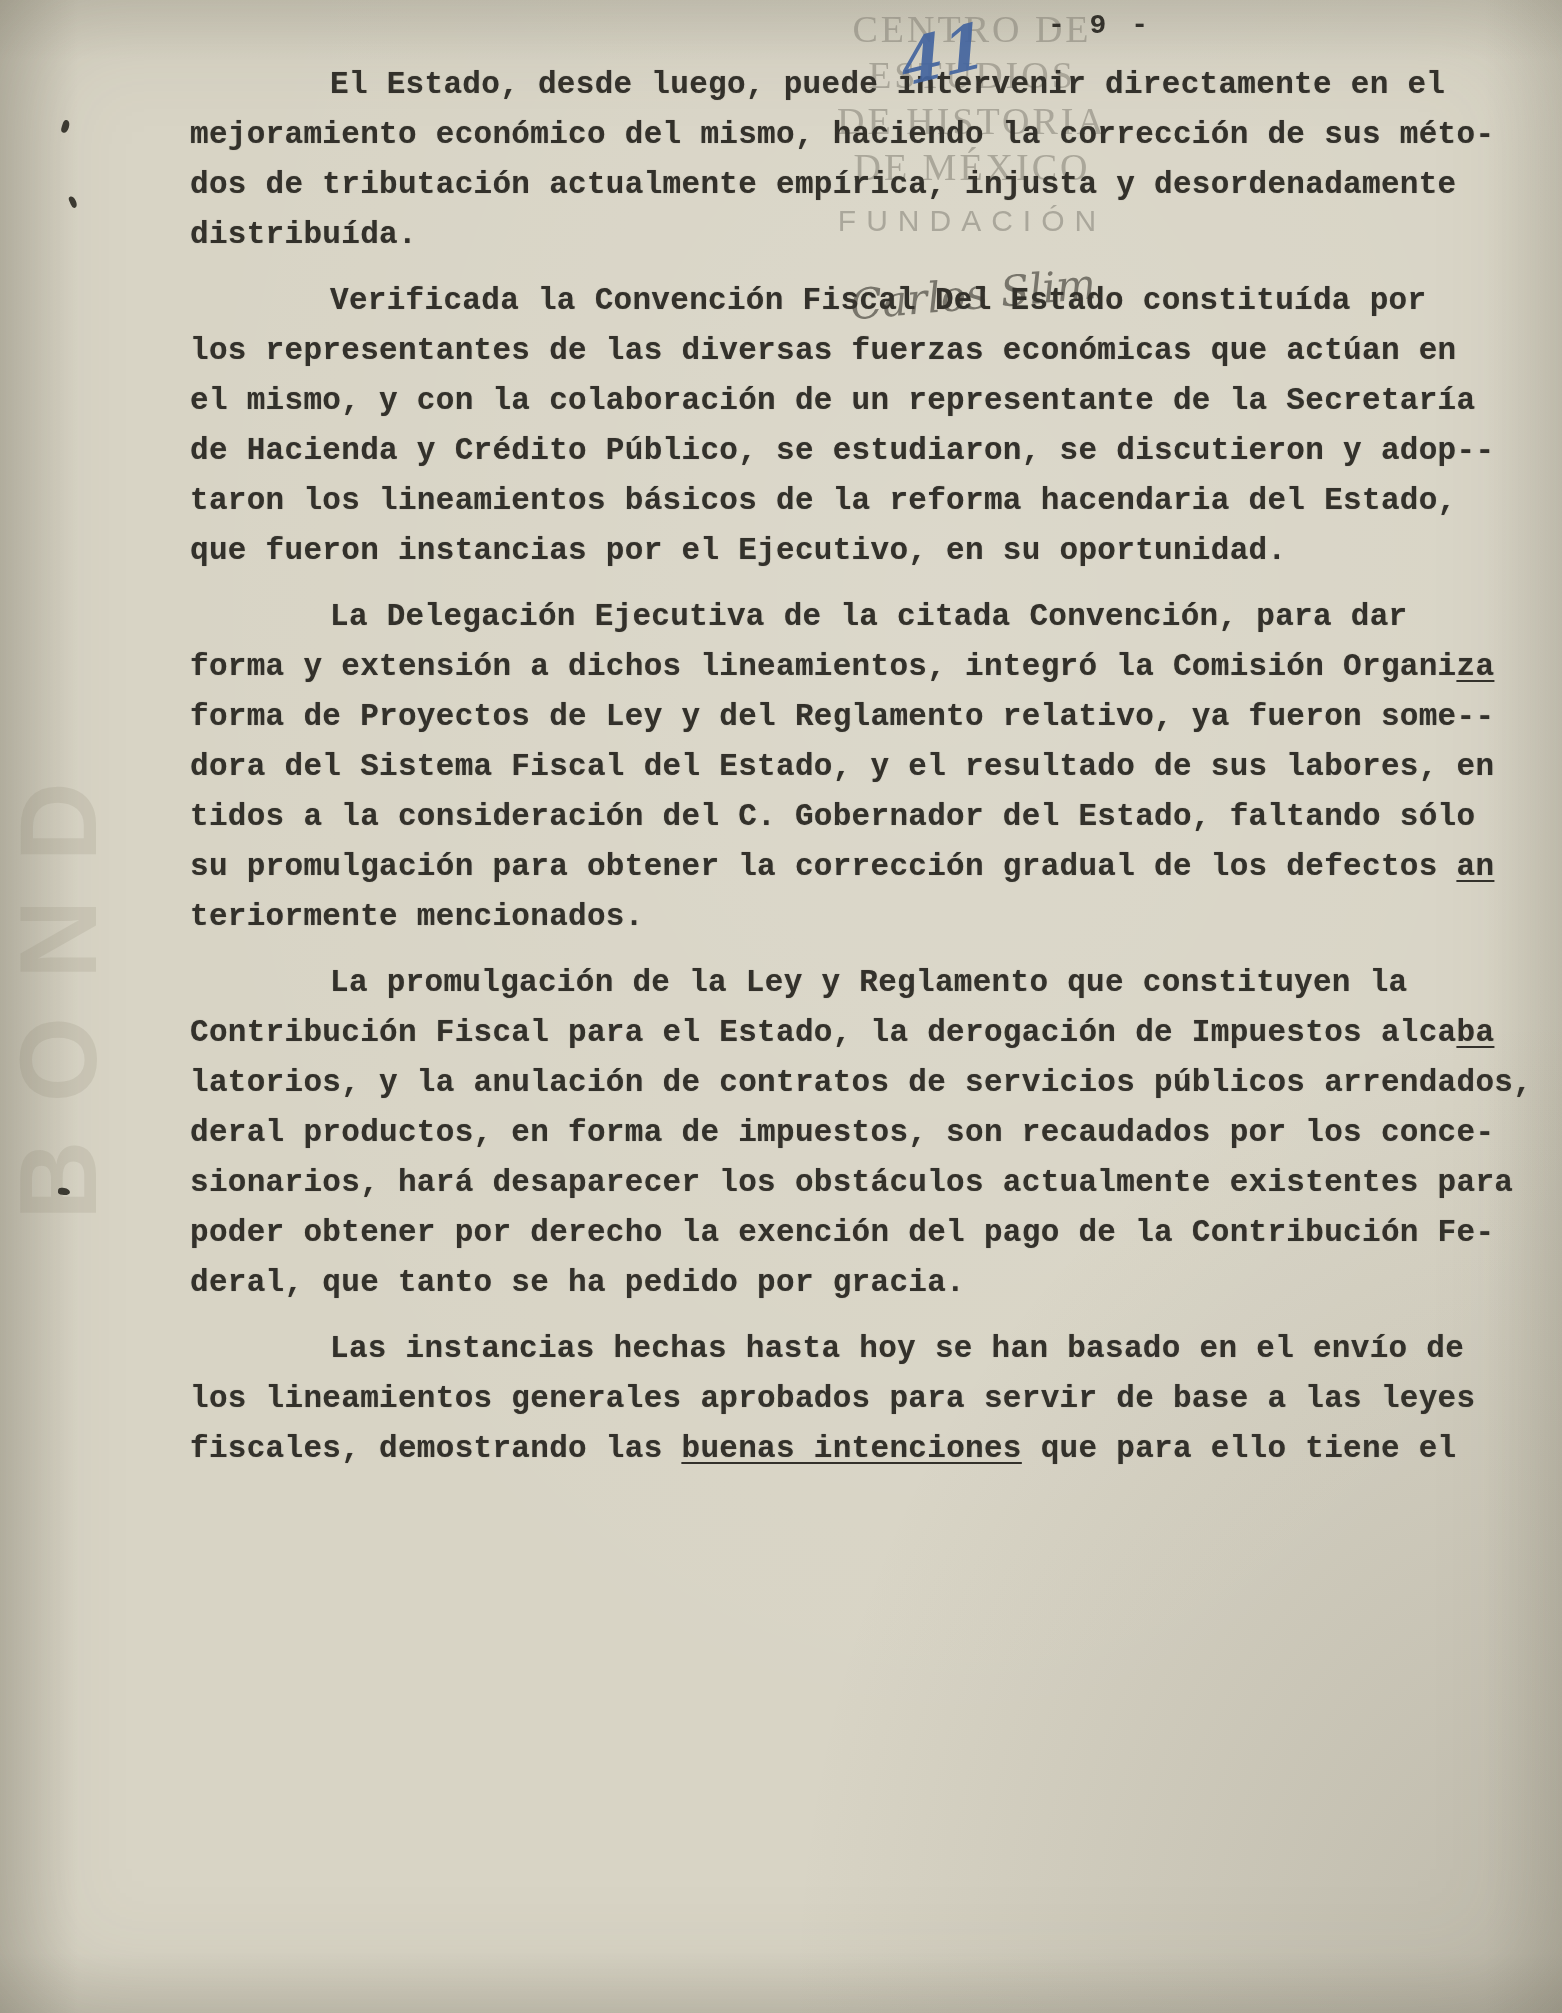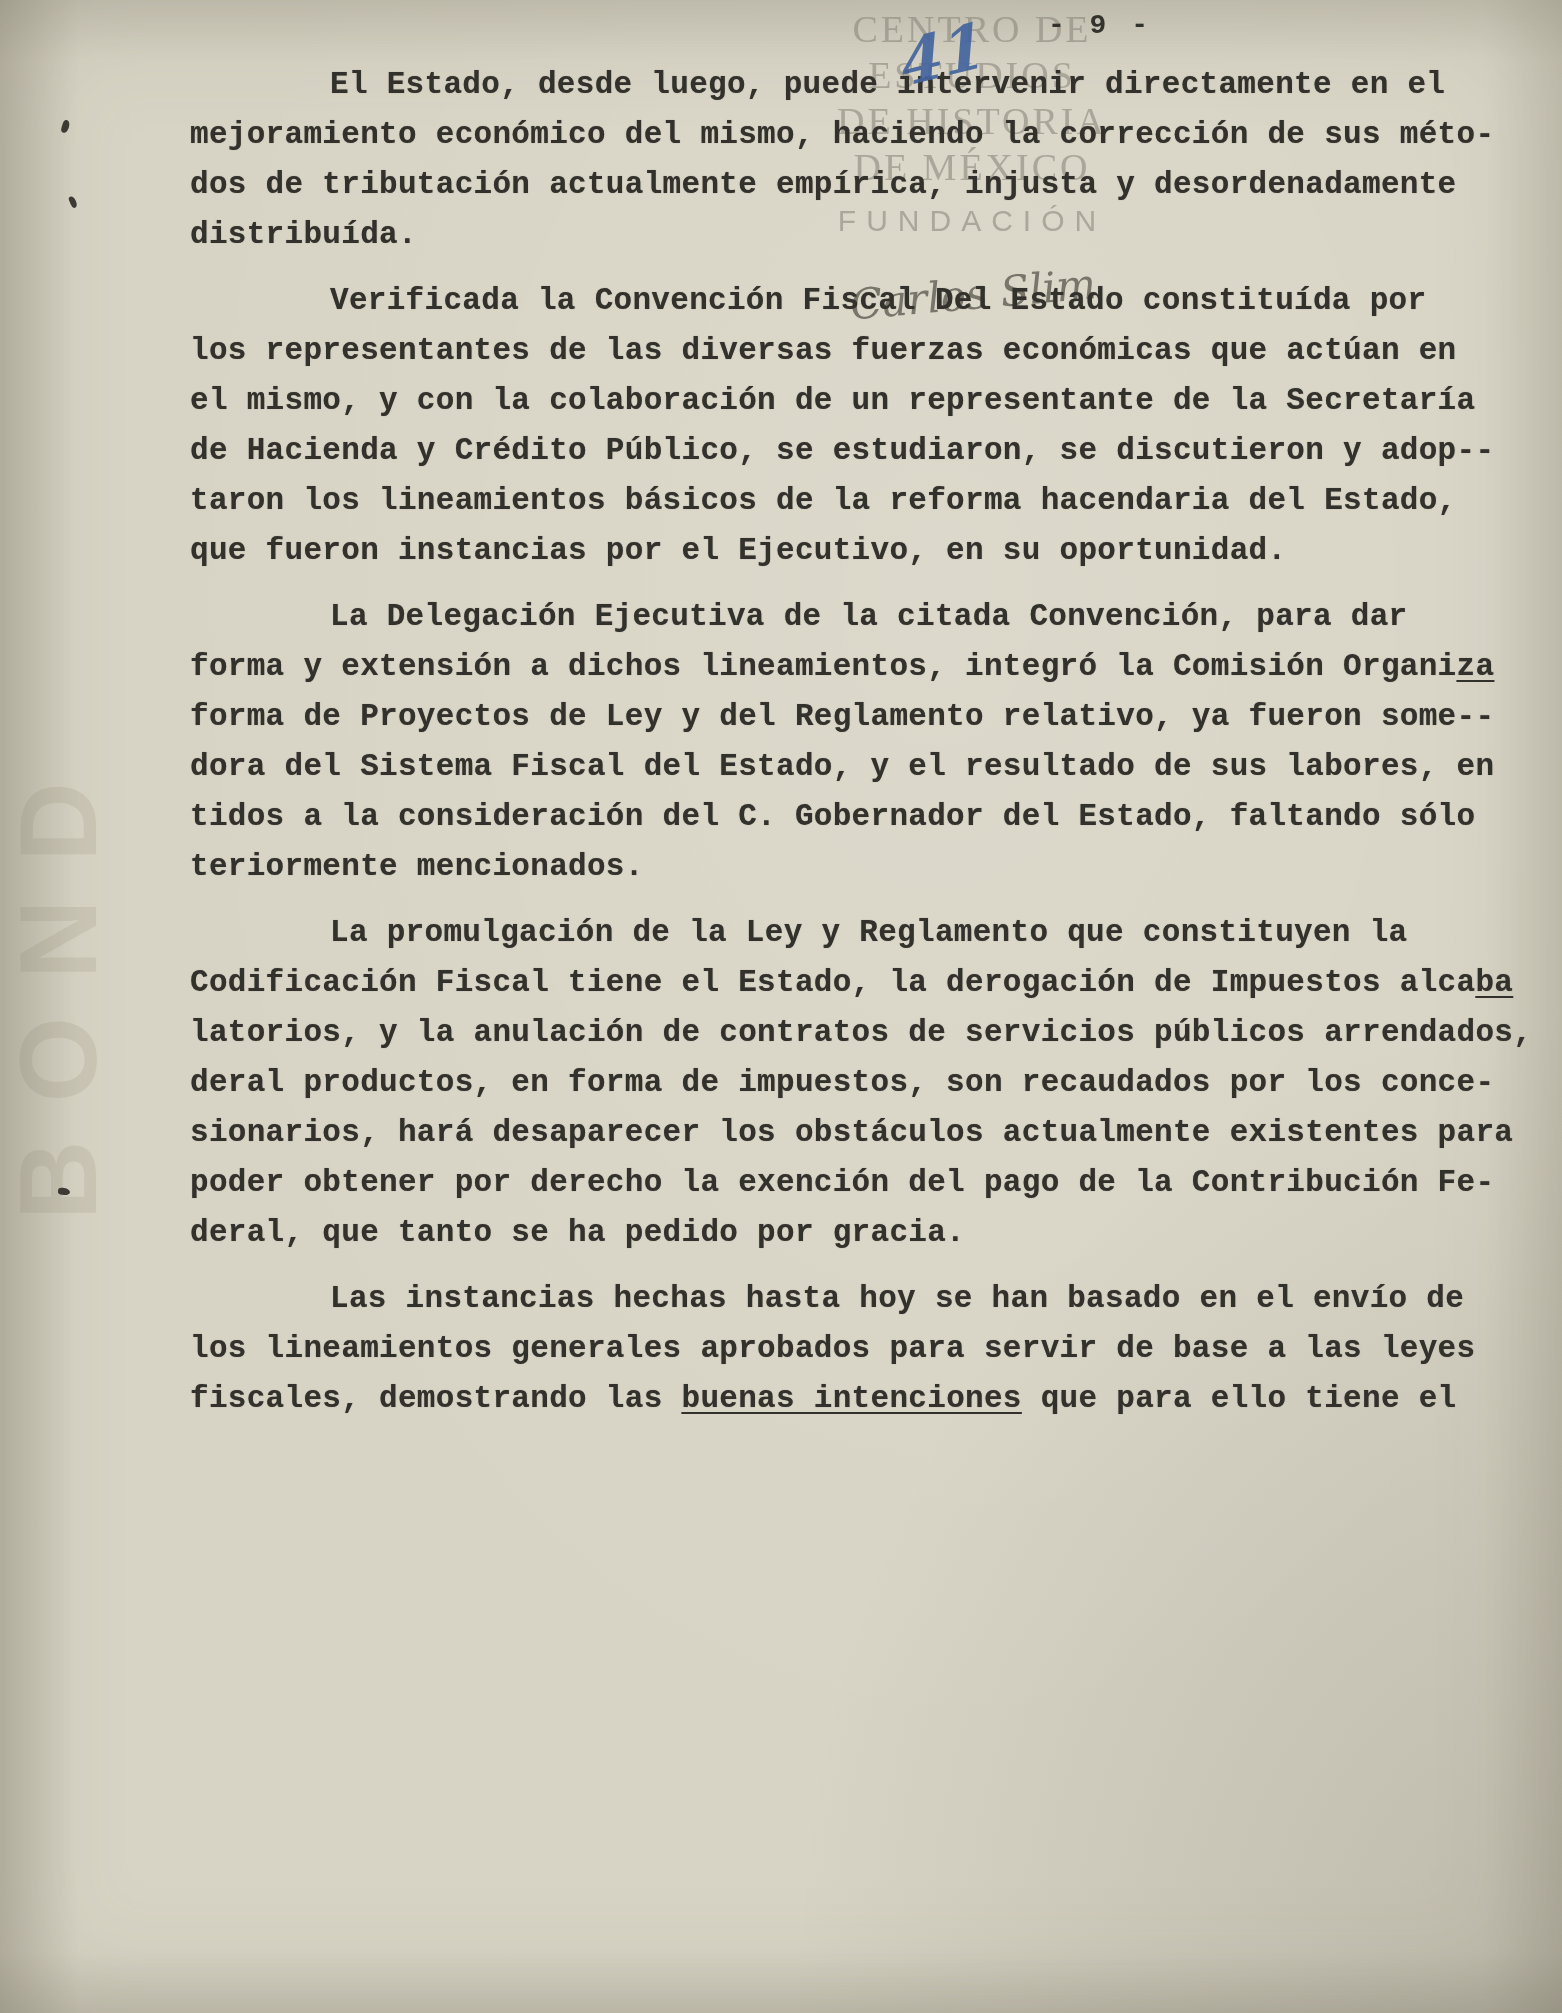--- a/index.html
+++ b/index.html
@@ -179,25 +179,26 @@
         <span class="line"><span>de Hacienda y Crédito Público, se estudiaron, se discutieron y adop--</span></span>
         <span class="line"><span>taron los lineamientos básicos de la reforma hacendaria del Estado,</span></span>
         <span class="line"><span>que fueron instancias por el Ejecutivo, en su oportunidad.</span></span>
       </p>
       <p class="para">
         <span class="line first"><span>La Delegación Ejecutiva de la citada Convención, para dar</span></span>
         <span class="line"><span>forma y extensión a dichos lineamientos, integró la Comisión Organi</span><span class="u">za</span></span>
         <span class="line"><span>forma de Proyectos de Ley y del Reglamento relativo, ya fueron some--</span></span>
         <span class="line"><span>dora del Sistema Fiscal del Estado, y el resultado de sus labores, en</span></span>
         <span class="line"><span>tidos a la consideración del C. Gobernador del Estado, faltando sólo</span></span>
+        <span class="line"><span>su promulgación para obtener la corrección gradual de los defectos </span><span class="u">an</span></span>
         <span class="line"><span>teriormente mencionados.</span></span>
       </p>
       <p class="para">
         <span class="line first"><span>La promulgación de la Ley y Reglamento que constituyen la</span></span>
-        <span class="line"><span>Codificación Fiscal tiene el Estado, la derogación de Impuestos alca</span><span class="u">ba</span></span>
+        <span class="line"><span>Contribución Fiscal para el Estado, la derogación de Impuestos alca</span><span class="u">ba</span></span>
         <span class="line"><span>latorios, y la anulación de contratos de servicios públicos arrendados,</span></span>
         <span class="line"><span>deral productos, en forma de impuestos, son recaudados por los conce-</span></span>
         <span class="line"><span>sionarios, hará desaparecer los obstáculos actualmente existentes para</span></span>
         <span class="line"><span>poder obtener por derecho la exención del pago de la Contribución Fe-</span></span>
         <span class="line"><span>deral, que tanto se ha pedido por gracia.</span></span>
       </p>
       <p class="para">
         <span class="line first"><span>Las instancias hechas hasta hoy se han basado en el envío de</span></span>
         <span class="line"><span>los lineamientos generales aprobados para servir de base a las leyes</span></span>
         <span class="line"><span>fiscales, demostrando las </span><span class="u">buenas intenciones</span><span> que para ello tiene el</span></span>

